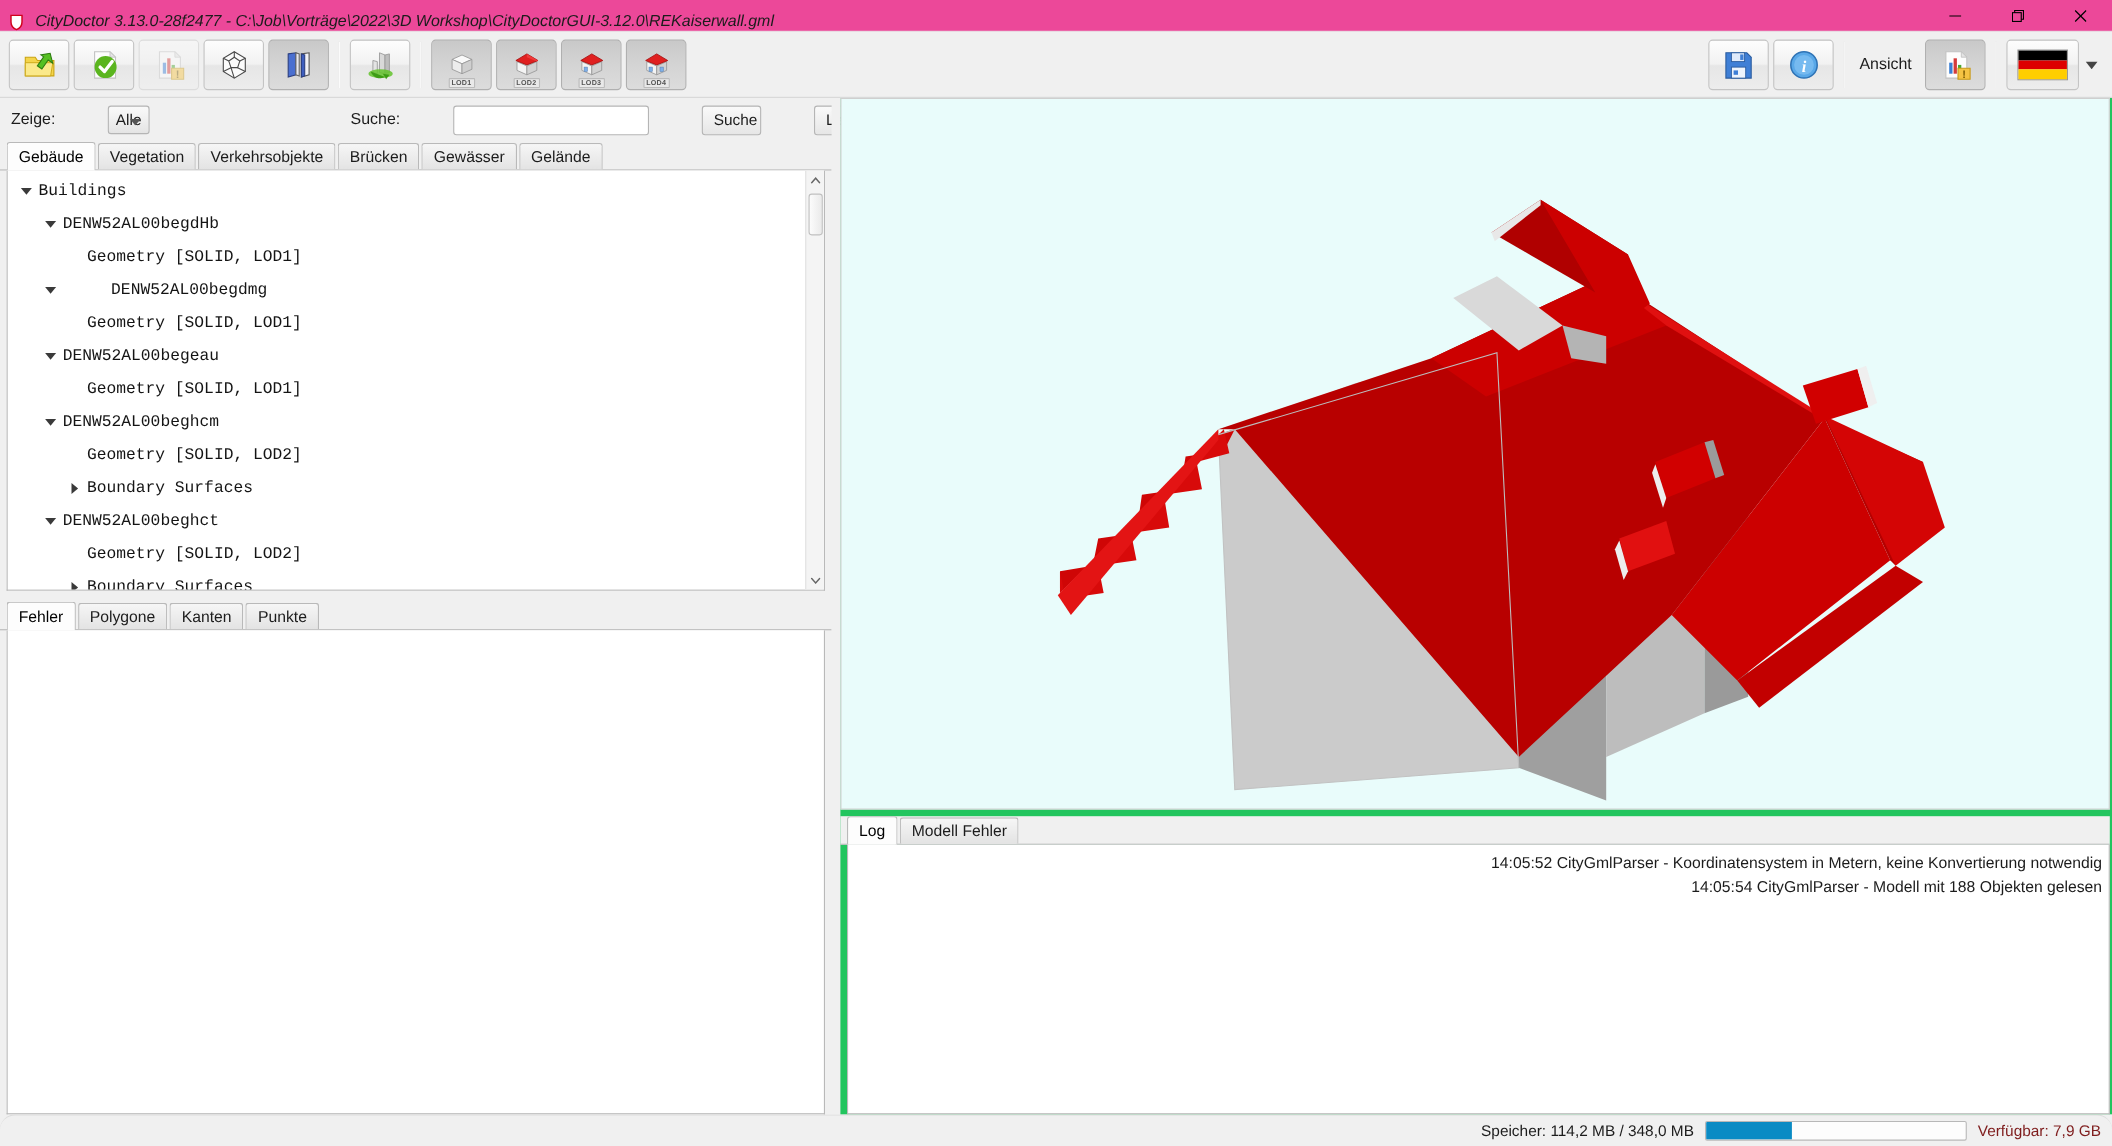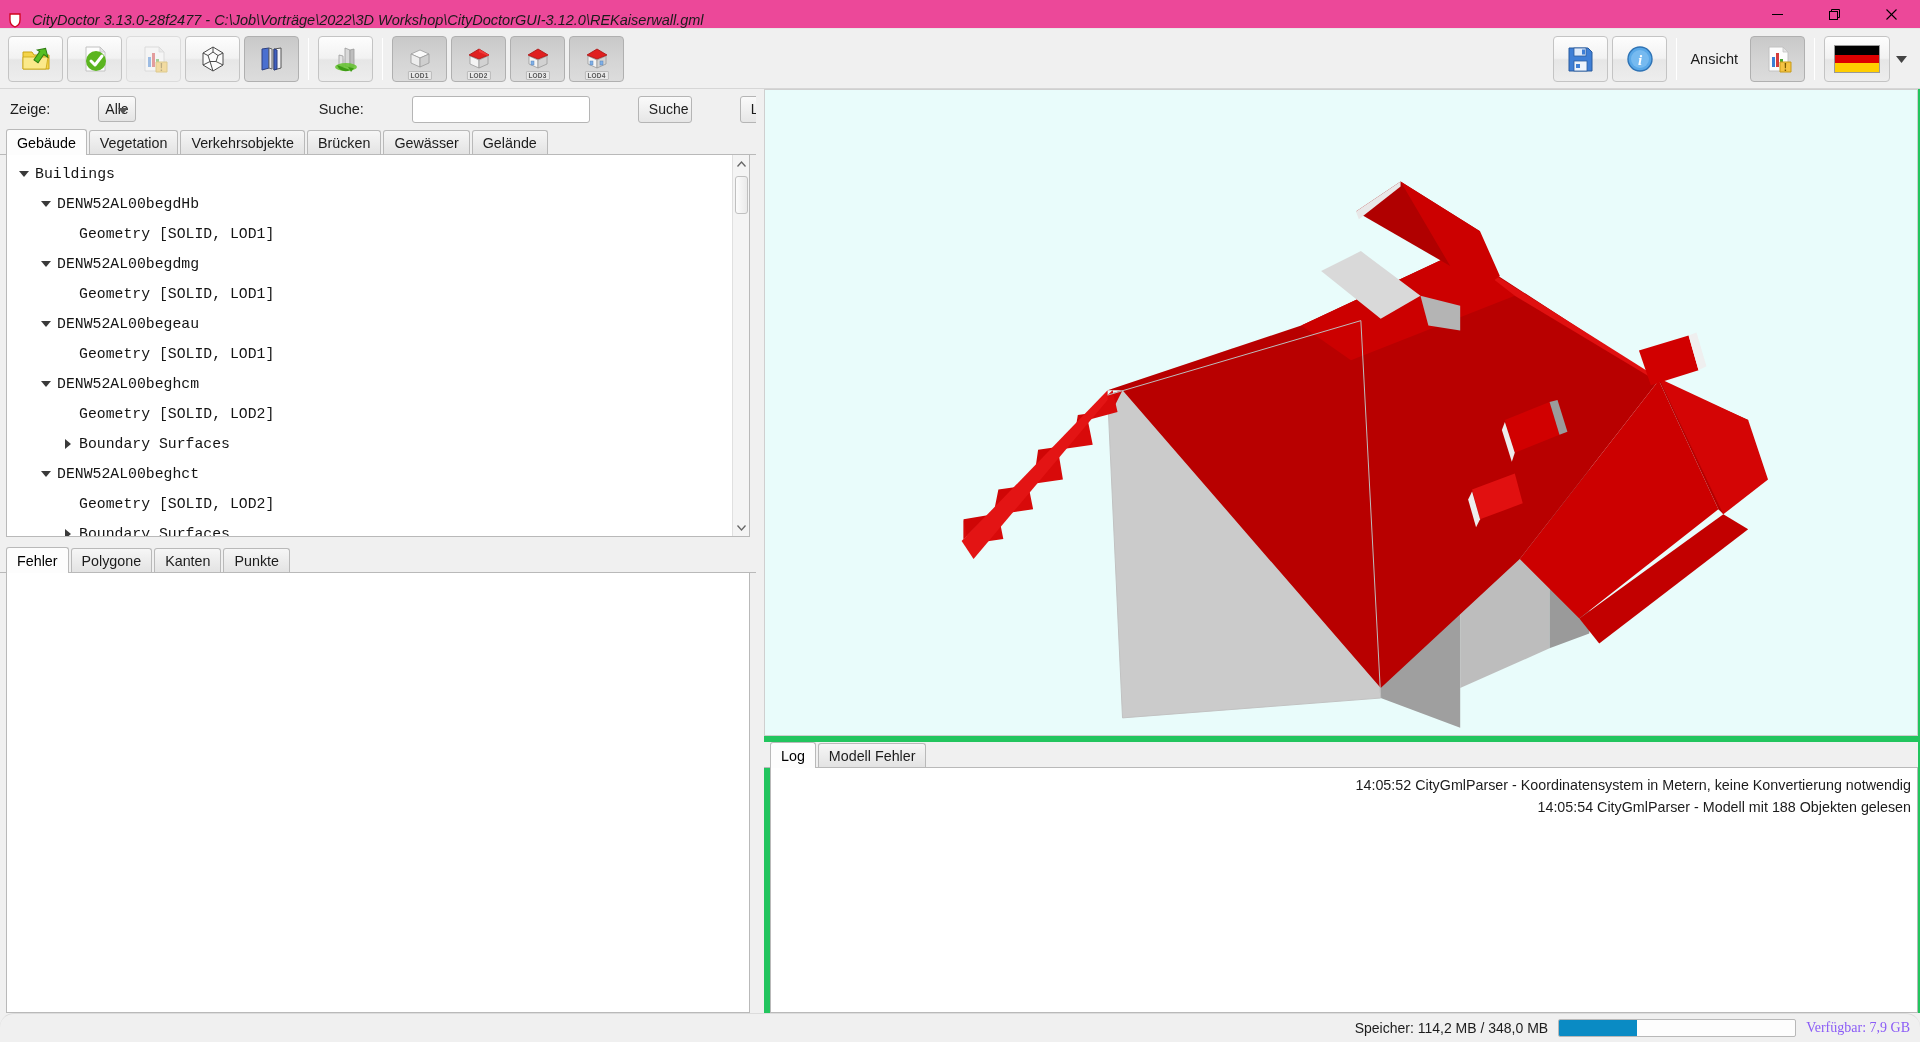--- a/index.html
+++ b/index.html
@@ -209,21 +209,21 @@
     padding-right: 10px;
     border-radius: 14px;
   }
   #mem-label { font-size:14px; color:#1c1c1c; }
   #mem-bar {
     width: 238px; height: 18px; margin: 0 10px;
     background:#fdfdfd; border:1px solid #b8b8b8; border-radius:2px;
     overflow:hidden;
   }
   #mem-fill { height:100%; background:#0a8bc4; }
-  #avail-label { font-size:14px; color:#8b5cf6;font-family:Liberation Serif, serif; }
+  #avail-label { font-size:14px; color:#7f1d1d; }
 </style>
 </head>
 <body>
 
 <div id="titlebar">
   <div id="app-icon">
     <svg width="16" height="16" viewBox="0 0 16 16">
       <path d="M3 2 L13 2 L13 8 Q13 13 8 15 Q3 13 3 8 Z" fill="#fff" stroke="#d0021b" stroke-width="1.3"></path>
     </svg>
   </div>
@@ -447,21 +447,21 @@
           <div class="trow" style="padding-left: 28px;">
             <span class="tw">
               <span class="arrow-down"></span>
             </span>
             <span>DENW52AL00begdHb</span>
           </div>
           <div class="trow" style="padding-left: 50px;">
             <span class="tw"></span>
             <span>Geometry [SOLID, LOD1]</span>
           </div>
-          <div class="trow" style="padding-left: 28px;">
+          <div class="trow" style="padding-left: 28px; gap: 44px;">
             <span class="tw">
               <span class="arrow-down"></span>
             </span>
             <span>DENW52AL00begdmg</span>
           </div>
           <div class="trow" style="padding-left: 50px;">
             <span class="tw"></span>
             <span>Geometry [SOLID, LOD1]</span>
           </div>
           <div class="trow" style="padding-left: 28px;">

